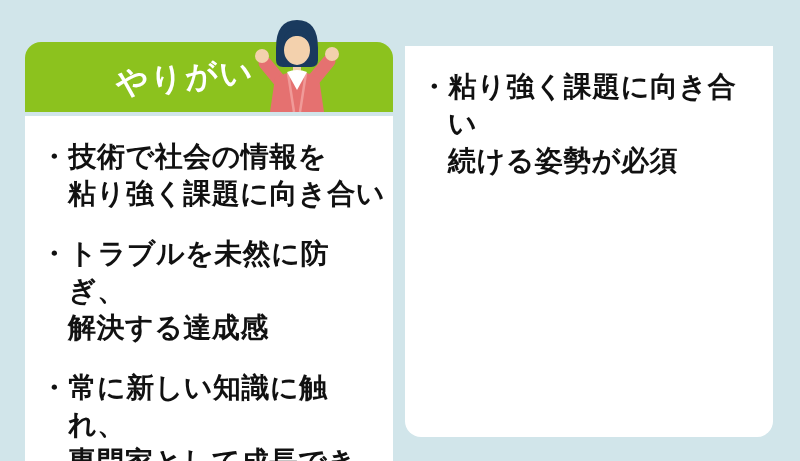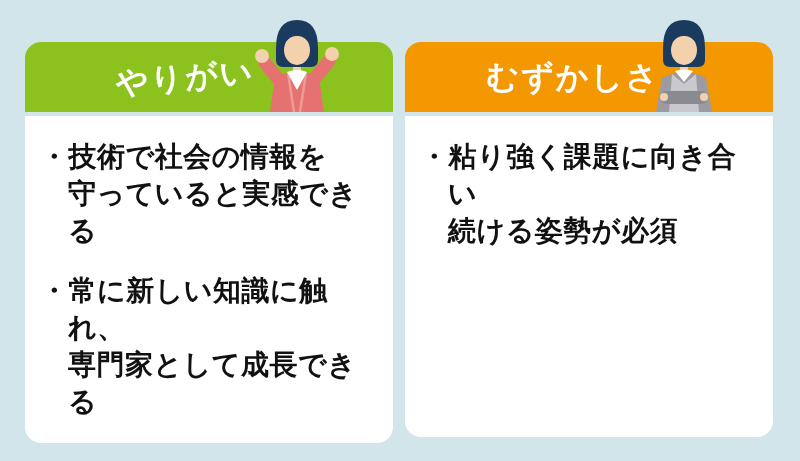--- a/index.html
+++ b/index.html
@@ -87,50 +87,29 @@
         <path d="M 26 28 Q 26 0 47 0 Q 68 0 68 28 L 68 40 Q 68 47 61 47 L 33 47 Q 26 47 26 40 Z" fill="#1a3a5e"></path>
 
         <ellipse cx="47" cy="30" rx="13" ry="15" fill="#f3d1ad"></ellipse>
 
         <path d="M 33 24 Q 34 9 47 9 Q 60 9 61 24 Q 53 15 47 16 Q 41 15 33 24 Z" fill="#1a3a5e"></path>
       </svg>
     </header>
     <div class="card-gap"></div>
     <div class="card-body">
       <p class="list-item">・技術で社会の情報を
-守っていると実感できる</p>
+粘り強く課題に向き合い</p>
+      <p class="list-item">・トラブルを未然に防ぎ、
+解決する達成感</p>
       <p class="list-item">・常に新しい知識に触れ、
 専門家として成長できる</p>
     </div>
   </section>
 
   <section class="card right">
-    <header class="card-header">
-      <span class="card-title">むずかしさ</span>
-      <svg class="figure" viewBox="0 0 90 92" xmlns="http://www.w3.org/2000/svg">
-
-        <rect x="41" y="40" width="8" height="12" fill="#f3d1ad"></rect>
-
-        <path d="M 23 58 Q 45 46 67 58 L 73 92 L 17 92 Z" fill="#9b9ba1"></path>
-
-        <path d="M 33 54 L 45 64 L 57 54 L 60 92 L 30 92 Z" fill="#c8c8cd"></path>
-
-        <path d="M 36 51 L 45 62 L 54 51 Q 45 48 36 51 Z" fill="#ffffff"></path>
-
-        <rect x="21" y="71" width="48" height="13" rx="6.5" fill="#8a8b91"></rect>
-        <circle cx="25" cy="77" r="4" fill="#f3d1ad"></circle>
-        <circle cx="65" cy="77" r="4" fill="#f3d1ad"></circle>
-
-        <path d="M 24 28 Q 24 0 45 0 Q 66 0 66 28 L 66 40 Q 66 47 59 47 L 31 47 Q 24 47 24 40 Z" fill="#1a3a5e"></path>
-
-        <ellipse cx="45" cy="30" rx="13" ry="15" fill="#f3d1ad"></ellipse>
-
-        <path d="M 31 24 Q 32 9 45 9 Q 58 9 59 24 Q 51 15 45 16 Q 39 15 31 24 Z" fill="#1a3a5e"></path>
-      </svg>
-    </header>
     <div class="card-gap"></div>
     <div class="card-body">
       <p class="list-item">・粘り強く課題に向き合い
 続ける姿勢が必須</p>
     </div>
   </section>
 
 </div>
 
 </body></html>

